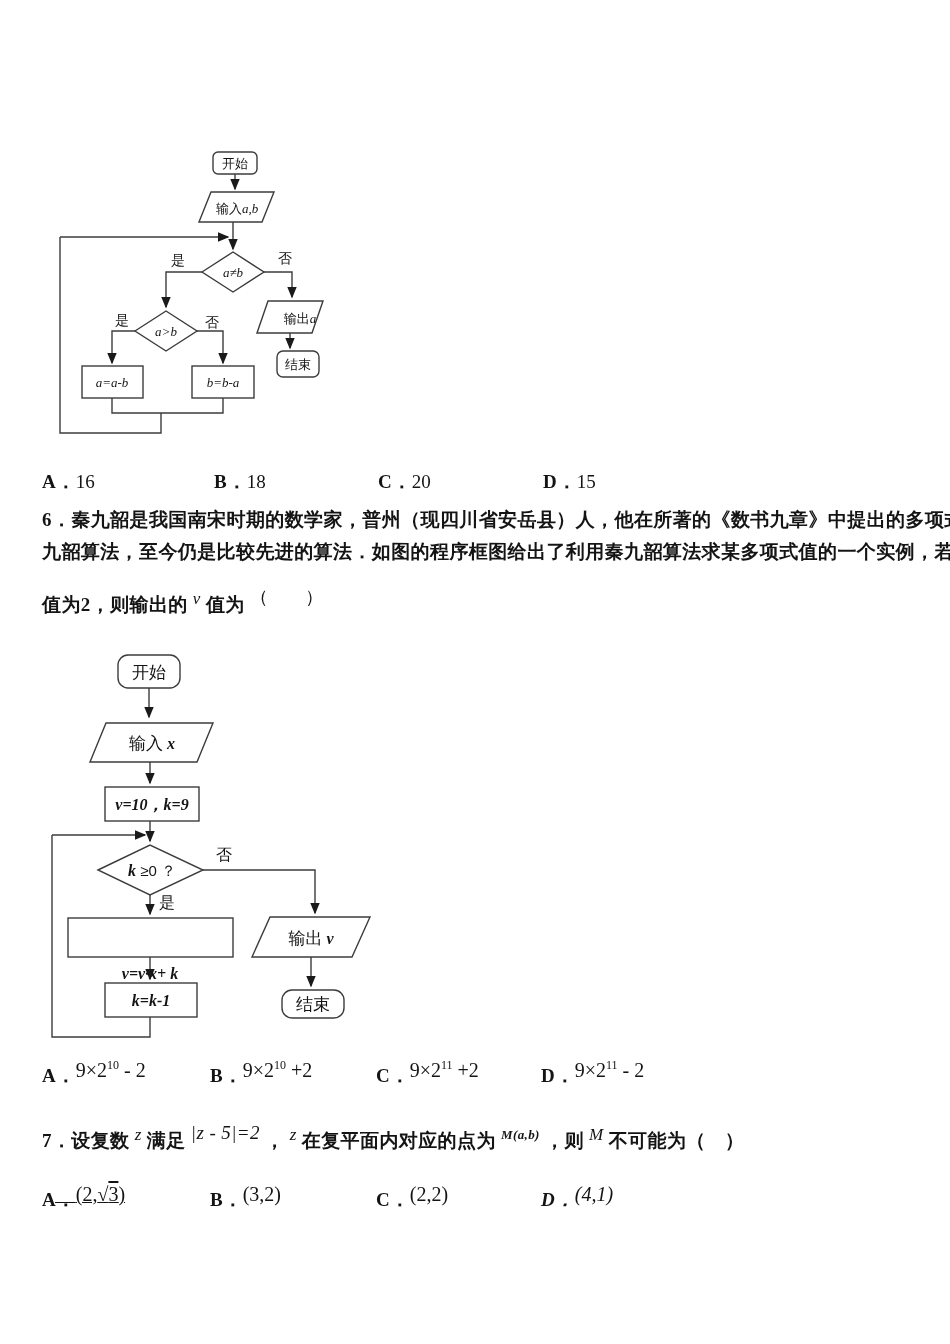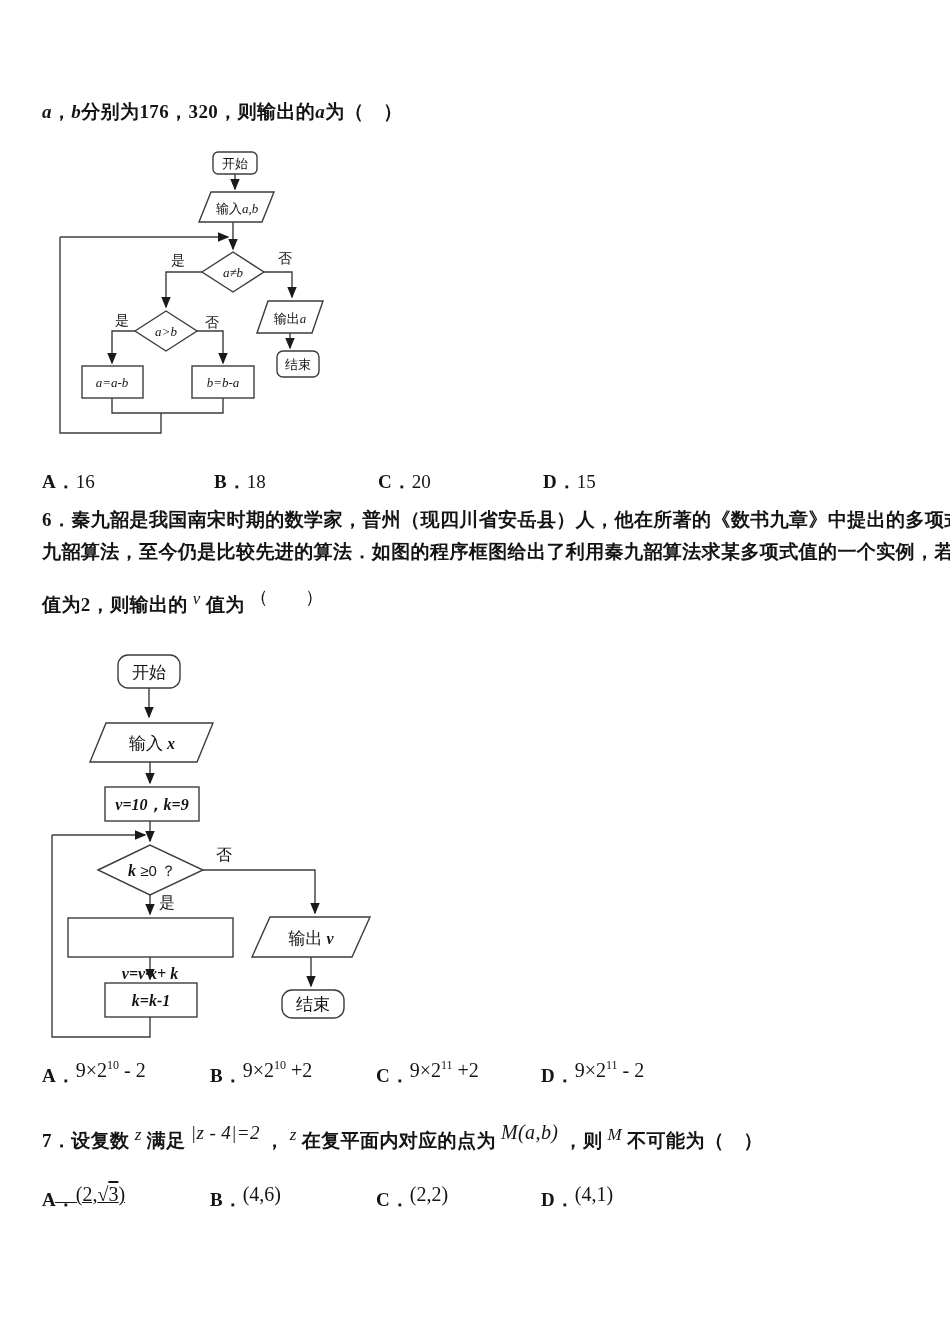--- a/index.html
+++ b/index.html
@@ -70,37 +70,34 @@
       <rect x="68" y="918" width="165" height="39" fill="#fff"></rect>
       <path d="M150,957 L150,979" marker-end="url(#arr)"></path>
       <rect x="105" y="983" width="92" height="34" fill="#fff"></rect>
       <path d="M150,1017 L150,1037 L52,1037 L52,835"></path>
       <polygon points="252,957 270,917 370,917 352,957" fill="#fff"></polygon>
       <path d="M311,957 L311,986" marker-end="url(#arr)"></path>
       <rect x="282" y="990" width="62" height="28" rx="10" fill="#fff"></rect>
     </g>
   </svg>
 
-  <div class="t body-text" style="left:42px;top:99px;">
-    <span class="mvar">a</span><span>，</span><span class="mvar">b</span><span>分别为176，320，则输出的</span><span class="mvar">a</span><span>为（　）</span>
-  </div>
 
   <div class="fc-label fc1-cn" style="left:235px;top:164px;">开始</div>
   <div class="fc-label" style="left:237px;top:208px;">
     <span class="fc1-cn">输入</span><span class="fc1-math">a,b</span>
   </div>
   <div class="fc-label fc1-math" style="left:233px;top:273px;">a≠b</div>
   <div class="fc-label fc-edge1" style="left:178px;top:261px;">是</div>
   <div class="fc-label fc-edge1" style="left:285px;top:259px;">否</div>
   <div class="fc-label fc1-math" style="left:166px;top:332px;">a&gt;b</div>
   <div class="fc-label fc-edge1" style="left:122px;top:321px;">是</div>
   <div class="fc-label fc-edge1" style="left:212px;top:323px;">否</div>
   <div class="fc-label fc1-math" style="left:112px;top:383px;">a=a-b</div>
   <div class="fc-label fc1-math" style="left:223px;top:383px;">b=b-a</div>
-  <div class="fc-label" style="left:290px;top:318px;text-align:center;">
+  <div class="fc-label" style="left:300px;top:318px;text-align:center;">
     <span class="fc1-cn">输出</span><span class="fc1-math">a</span>
   </div>
   <div class="fc-label fc1-cn" style="left:298px;top:365px;">结束</div>
 
   <div class="t" style="left:42px;top:469px;"><span class="opt-letter">A．</span><span class="opt-val">16</span></div>
   <div class="t" style="left:214px;top:469px;"><span class="opt-letter">B．</span><span class="opt-val">18</span></div>
   <div class="t" style="left:378px;top:469px;"><span class="opt-letter">C．</span><span class="opt-val">20</span></div>
   <div class="t" style="left:543px;top:469px;"><span class="opt-letter">D．</span><span class="opt-val">15</span></div>
 
   <div class="t body-text" style="left:42px;top:507px;">6．秦九韶是我国南宋时期的数学家，普州（现四川省安岳县）人，他在所著的《数书九章》中提出的多项式求值的秦</div>
@@ -135,28 +132,28 @@
 
   <div class="t" style="left:42px;top:1058px;"><span class="opt-letter lowered">A．</span><span class="math"><span>9×2</span><span class="exp">10</span><span> - 2</span></span></div>
   <div class="t" style="left:210px;top:1058px;"><span class="opt-letter lowered">B．</span><span class="math"><span>9×2</span><span class="exp">10</span><span> +2</span></span></div>
   <div class="t" style="left:376px;top:1058px;"><span class="opt-letter lowered">C．</span><span class="math"><span>9×2</span><span class="exp">11</span><span> +2</span></span></div>
   <div class="t" style="left:541px;top:1058px;"><span class="opt-letter lowered">D．</span><span class="math"><span>9×2</span><span class="exp">11</span><span> - 2</span></span></div>
 
   <div class="t body-text" style="left:42px;top:1128px;">
     <span>7．设复数</span>
     <span class="sup-var">z</span>
     <span>满足</span>
-    <span class="raised mvar" style="font-size:19px;">|z - 4|=2</span>
+    <span class="raised mvar" style="font-size:19px;">|z - 5|=2</span>
     <span>，</span>
     <span class="sup-var">z</span>
     <span>在复平面内对应的点为</span>
-    <span class="raised mvar" style="font-size:20px;">M(a,b)</span>
+    <span class="raised mvar" style="font-size:13px;font-weight:bold;">M(a,b)</span>
     <span>，则</span>
     <span class="sup-var">M</span>
     <span>不可能为（　）</span>
   </div>
 
   <div class="t" style="left:42px;top:1182px;text-decoration:underline;"><span class="opt-letter lowered">A．</span><span class="math"><span>(2,</span><span>√</span><span class="sqrt-val">3</span><span>)</span></span></div>
-  <div class="t" style="left:210px;top:1182px;"><span class="opt-letter lowered">B．</span><span class="math">(4,6)</span></div>
+  <div class="t" style="left:210px;top:1182px;"><span class="opt-letter lowered">B．</span><span class="math">(3,2)</span></div>
   <div class="t" style="left:376px;top:1182px;"><span class="opt-letter lowered">C．</span><span class="math">(2,2)</span></div>
-  <div class="t" style="left:541px;top:1182px;"><span class="opt-letter lowered">D．</span><span class="math">(4,1)</span></div>
+  <div class="t" style="left:541px;top:1182px;font-style:italic;"><span class="opt-letter lowered">D．</span><span class="math">(4,1)</span></div>
 
 </div>
 
 </body></html>

